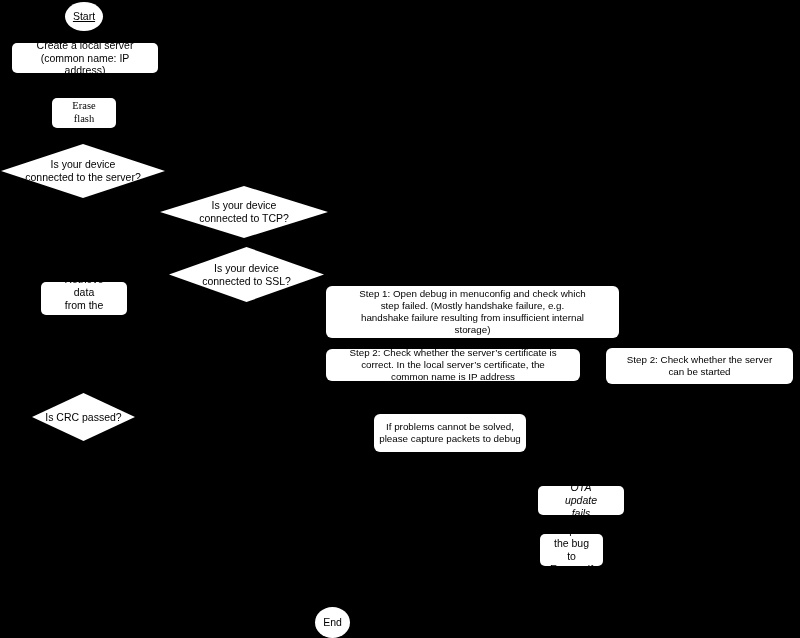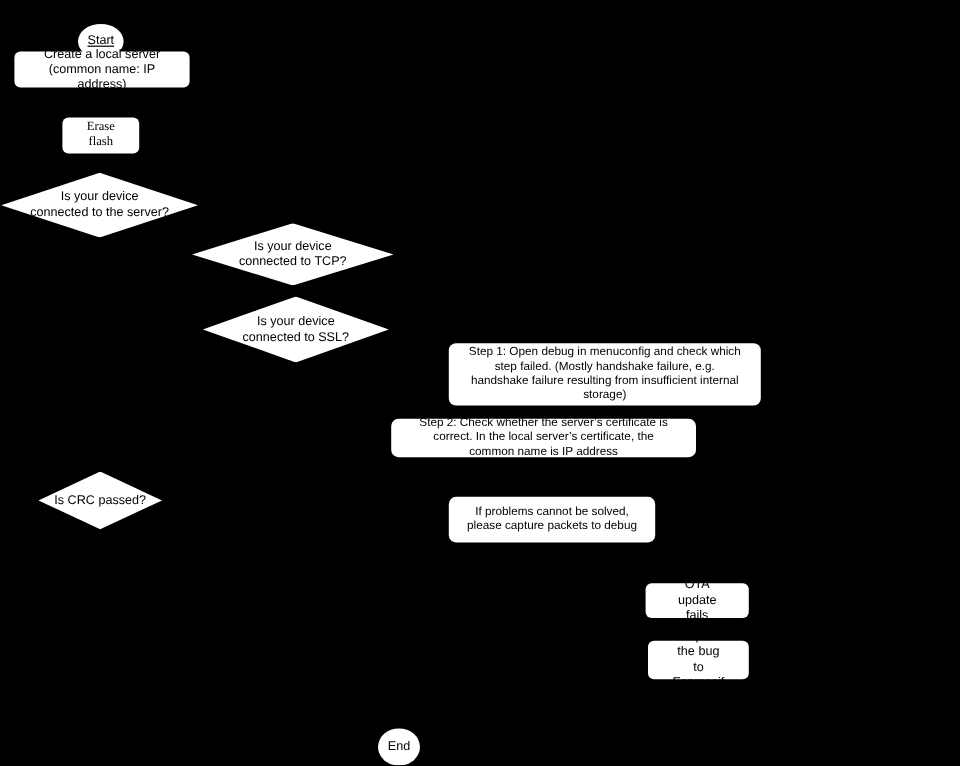--- a/index.html
+++ b/index.html
@@ -45,56 +45,60 @@
   .diamond {
     clip-path: polygon(50% 0%, 100% 50%, 50% 100%, 0% 50%);
     font-size: 10.5px;
   }
 </style>
 </head>
 <body>
 
 <div id="canvas">
 
-  <div class="node oval" style="left:65px; top:20px; width:38px; height:29px;text-decoration:underline;">Start</div>
+  <div class="node oval" style="left:65px; top:2px; width:38px; height:29px;text-decoration:underline;">Start</div>
 
   <div class="node box" style="left:12px; top:43px; width:146px; height:30px;">Create a local server
 (common name: IP address)</div>
 
   <div class="node box" style="left:52px; top:98px; width:64px; height:30px;font-family:Liberation Serif, serif;">Erase flash</div>
 
   <div class="node diamond" style="left:1px; top:144px; width:164px; height:54px;">Is your device
 connected to the server?</div>
 
   <div class="node diamond" style="left:160px; top:186px; width:168px; height:52px;">Is your device
 connected to TCP?</div>
 
   <div class="node diamond" style="left:169px; top:247px; width:155px; height:55px;">Is your device
 connected to SSL?</div>
 
+  <div class="node box" style="left:41px; top:282px; width:86px; height:33px;">Retrieve data
+from the server</div>
 
 
   <div class="node diamond" style="left:32px; top:393px; width:103px; height:48px;">Is CRC passed?</div>
 
 
-  <div class="node stepbox" style="left:326px; top:286px; width:260px; height:52px;margin-left:48px;">Step 1: Open debug in menuconfig and check which
+  <div class="node stepbox" style="left:326px; top:286px; width:293px; height:52px;">Step 1: Open debug in menuconfig and check which
 step failed. (Mostly handshake failure, e.g.
 handshake failure resulting from insufficient internal
 storage)</div>
 
   <div class="node stepbox" style="left:326px; top:349px; width:254px; height:32px;">Step 2: Check whether the server’s certificate is
 correct. In the local server’s certificate, the
 common name is IP address</div>
 
-  <div class="node stepbox" style="left:374px; top:414px; width:172px; height:38px;">If problems cannot be solved,
+  <div class="node stepbox" style="left:374px; top:414px; width:152px; height:38px;">If problems cannot be solved,
 please capture packets to debug</div>
 
 
+  <div class="node stepbox" style="left:606px; top:348px; width:187px; height:36px;">Step 2: Check whether the server
+can be started</div>
 
 
-  <div class="node box" style="left:538px; top:486px; width:86px; height:29px;">OTA update fails</div>
+  <div class="node box" style="left:538px; top:486px; width:86px; height:29px;font-style:italic;">OTA update fails</div>
 
-  <div class="node box" style="left:540px; top:534px; width:84px; height:32px;">Report the bug
+  <div class="node box" style="left:540px; top:534px; width:63px; height:32px;">Report the bug
 to Espressif</div>
 
   <div class="node oval" style="left:315px; top:607px; width:35px; height:31px;">End</div>
 
 </div>
 
 </body></html>

